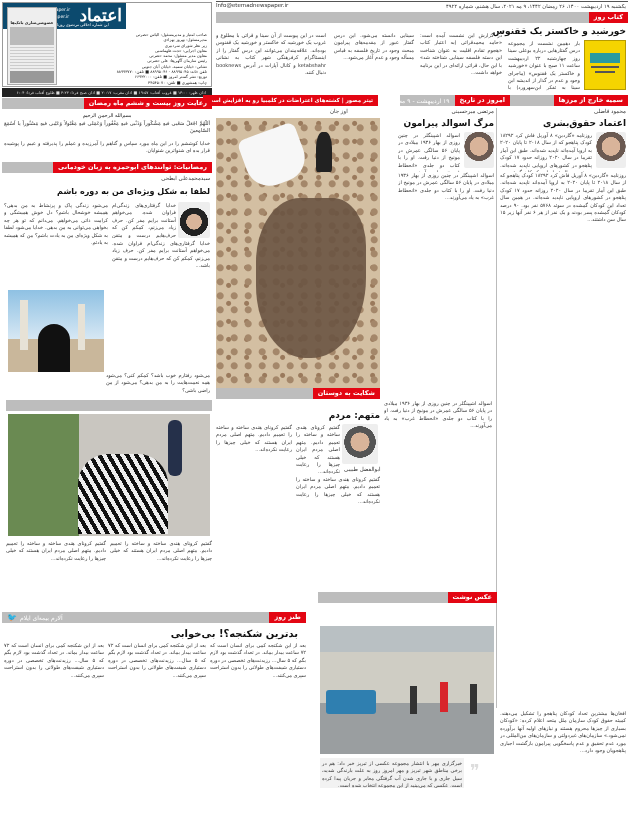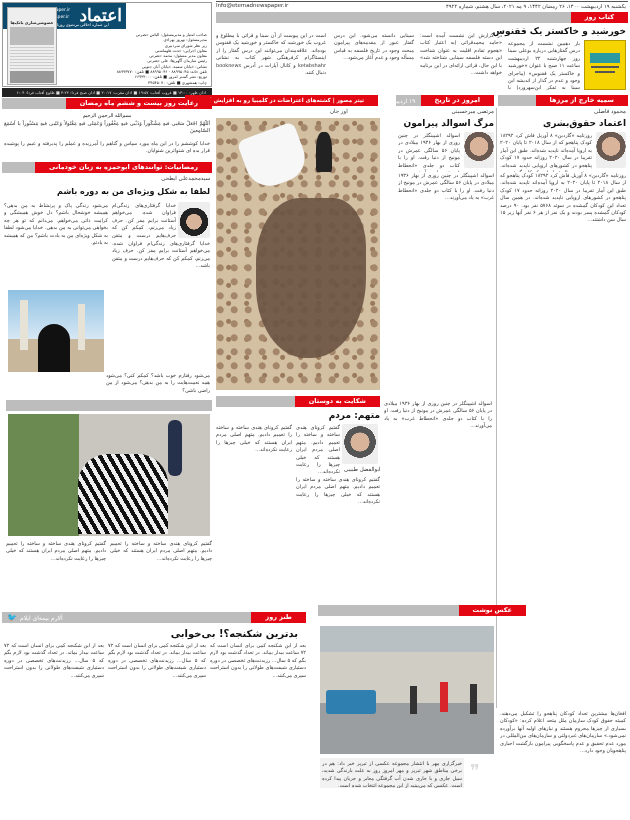--- a/index.html
+++ b/index.html
@@ -1,20 +1,20 @@
 <!DOCTYPE html>
 <html><head>
 <meta charset="utf-8">
 <style>
 *{box-sizing:border-box;margin:0;padding:0}
 body{width:630px;height:820px;background:#fff;font-family:"DejaVu Sans",sans-serif;overflow:hidden;position:relative;direction:rtl;color:#222}
 .abs{position:absolute}
 .graybar{background:#bdbdbd;height:11px;line-height:11px;font-size:6px;color:#fff;padding:0 4px}
 .sechead{display:flex;height:11px;background:#bdbdbd}
-.sechead .lbl{background:#e30613;color:#fff;font-size:6.5px;font-weight:bold;padding:0 14px;line-height:11px;white-space:nowrap}
+.sechead .lbl{background:#e30613;color:#fff;font-size:6.5px;font-weight:bold;padding:0 5px;line-height:11px;white-space:nowrap}
 .sechead .sub{color:#fff;font-size:6px;line-height:11px;padding:0 5px;white-space:nowrap}
 .txt{font-size:5px;line-height:7.4px;color:#333;text-align:justify;overflow:hidden}
 .title{font-weight:bold;font-size:9px;color:#111;white-space:nowrap}
 .author{font-size:5.5px;color:#333}
 .photo{background:#ccc;border-radius:2px}
 .face{background:radial-gradient(circle at 50% 40%,#d9b49a 0 35%,#6b5a52 36% 55%,#eee 56%);}
 .rule{border-right:1px solid #bbb}
 </style>
 </head>
 <body>
@@ -61,21 +61,21 @@
   <div style="margin:3px 10px;height:2px;background:#555"></div>
 </div>
 <div class="abs txt" style="right:50px;top:40px;width:72px;height:52px">بار دهمین نشست از مجموعه درس گفتارهایی درباره بوعلی سینا روز چهارشنبه ۲۲ اردیبهشت ساعت ۱۱ صبح با عنوان «خورشید و خاکستر یک ققنوس» (ماجرای وجود و عدم در گذار از اندیشه ابن سینا به تفکر ابن‌سهرورد) با سخنرانی دکتر زهرا حاجی احتصاص دارد که به صورت مجازی پخش می‌شود.</div>
 <div class="abs txt" style="right:128px;top:32px;width:82px;height:60px">در گزارش این نشست آمده است: «حامد محمدقرائی (به اعتبار کتاب «هجوم تقادم اقلیت به عنوان شناخت این دسته فلسفه سینایی شناخته شد» با این حال، قرائی ارائه‌ای در این برنامه خواهد داشت...</div>
 <div class="abs txt" style="right:216px;top:32px;width:80px;height:60px">سینایی دانسته می‌شود. این درس گفتار عبور از مقدمه‌های پیرامون مبحث وجود در تاریخ فلسفه به قیاس مسأله وجود و عدم آغاز می‌شود...</div>
 <div class="abs txt" style="left:216px;top:32px;width:110px;height:60px">است در این پیوست از آن سینا و قرائی با مطلوع و غروب یک خورشید که خاکستر و خورشید یک ققنوس بوده‌اند. علاقه‌مندان می‌توانند این درس گفتار را از اینستاگرام کرفرهنگی شهر کتاب به نشانی ketabshahr و کانال آپارات در آدرس booknews دنبال کنند.</div>
 
 <div class="abs sechead" style="right:2px;top:95px;width:130px">
   <span class="lbl">سمیه خارج از مرزها</span>
 </div>
-<div class="abs sechead" style="right:136px;top:95px;width:98px">
+<div class="abs sechead" style="right:120px;top:95px;width:110px">
   <span class="lbl">امروز در تاریخ</span>
   <span class="sub">۱۹ اردیبهشت - ۹ مه</span>
 </div>
 <div class="abs sechead" style="left:216px;top:95px;width:162px">
   <span class="lbl" style="font-size:5.5px">تیتر مصور | کشته‌های اعتراضات در کلمبیا رو به افزایش است</span>
 </div>
 <div class="abs sechead" style="left:2px;top:98px;width:210px">
   <span class="lbl">رعایت روز بیست و ششم ماه رمضان</span>
 </div>
 
@@ -118,21 +118,21 @@
   <div class="abs" style="left:30px;top:34px;width:32px;height:48px;background:#111;border-radius:16px 16px 0 0"></div>
 </div>
 <div class="abs txt" style="left:106px;top:372px;width:104px;height:24px">می‌شود رفتارم خوب باشد؟ کمکم کنی؟ می‌شود همه نعمت‌هایت را به من بدهی؟ می‌شود از من راضی باشی؟</div>
 
 <div class="abs graybar" style="left:6px;top:400px;width:206px"></div>
 <div class="abs" style="left:8px;top:414px;width:202px;height:122px;background:linear-gradient(90deg,#6a8a52 0 35%,#c9c6c0 35%)">
   <div class="abs" style="left:70px;top:40px;width:90px;height:80px;background:repeating-linear-gradient(60deg,#111 0 4px,#eee 4px 8px);border-radius:30px 30px 0 0"></div>
   <div class="abs" style="left:160px;top:6px;width:14px;height:56px;background:#25304a;border-radius:6px"></div>
 </div>
 
-<div class="abs sechead" style="left:216px;top:396px;width:164px">
+<div class="abs sechead" style="left:216px;top:388px;width:164px">
   <span class="lbl">شکایت به دوستان</span>
 </div>
 <div class="abs title" style="right:250px;top:410px">متهم: مردم</div>
 <div class="abs photo" style="left:342px;top:424px;width:36px;height:40px;background:radial-gradient(circle at 50% 45%,#d8b49a 0 33%,#555 34% 55%,#eee 56%)"></div>
 <div class="abs author" style="left:344px;top:466px">ابوالفضل طبیبی</div>
 <div class="abs txt" style="left:296px;top:424px;width:44px;height:50px">گفتیم کرونای هندی ساخته و ساخته را تعمیم دادیم. متهم اصلی مردم ایران هستند که خیلی چیزها را رعایت نکرده‌اند...</div>
 <div class="abs txt" style="left:296px;top:476px;width:84px;height:110px">گفتیم کرونای هندی ساخته و ساخته را تعمیم دادیم. متهم اصلی مردم ایران هستند که خیلی چیزها را رعایت نکرده‌اند...</div>
 <div class="abs txt" style="left:216px;top:424px;width:76px;height:162px">گفتیم کرونای هندی ساخته و ساخته را تعمیم دادیم. متهم اصلی مردم ایران هستند که خیلی چیزها را رعایت نکرده‌اند...</div>
 <div class="abs txt" style="left:110px;top:540px;width:102px;height:46px">گفتیم کرونای هندی ساخته و ساخته را تعمیم دادیم. متهم اصلی مردم ایران هستند که خیلی چیزها را رعایت نکرده‌اند...</div>
 <div class="abs txt" style="left:6px;top:540px;width:100px;height:46px">گفتیم کرونای هندی ساخته و ساخته را تعمیم دادیم. متهم اصلی مردم ایران هستند که خیلی چیزها را رعایت نکرده‌اند...</div>
@@ -143,21 +143,21 @@
   <span class="sub" style="display:flex;align-items:center;gap:3px">
     <span>آلارم بیمه‌ای ایلام</span>
     <span style="color:#1da1f2;font-size:8px">🐦</span>
   </span>
 </div>
 <div class="abs title" style="right:332px;top:628px;font-size:10px">بدترین شکنجه؟! بی‌خوابی</div>
 <div class="abs txt" style="left:210px;top:642px;width:96px;height:174px">بعد از این شکنجه کمی برای انسان است که ۷۲ ساعت بیدار بماند. در تعداد گذشت بود لازم بگم که ۵ سال... رزیدنت‌های تخصصی در دوره دستیاری شیفت‌های طولانی را بدون استراحت سپری می‌کنند...</div>
 <div class="abs txt" style="left:108px;top:642px;width:98px;height:174px">بعد از این شکنجه کمی برای انسان است که ۷۲ ساعت بیدار بماند. در تعداد گذشت بود لازم بگم که ۵ سال... رزیدنت‌های تخصصی در دوره دستیاری شیفت‌های طولانی را بدون استراحت سپری می‌کنند...</div>
 <div class="abs txt" style="left:4px;top:642px;width:100px;height:174px">بعد از این شکنجه کمی برای انسان است که ۷۲ ساعت بیدار بماند. در تعداد گذشت بود لازم بگم که ۵ سال... رزیدنت‌های تخصصی در دوره دستیاری شیفت‌های طولانی را بدون استراحت سپری می‌کنند...</div>
 
-<div class="abs sechead" style="left:318px;top:605px;width:208px">
+<div class="abs sechead" style="left:318px;top:592px;width:179px">
   <span class="lbl">عکس نوشت</span>
 </div>
 <div class="abs" style="left:320px;top:626px;width:174px;height:128px;background:linear-gradient(#b9c0c3 0 20%,#cfcdc4 20% 60%,#9a9ea0 60%)">
   <div class="abs" style="left:6px;top:64px;width:50px;height:24px;background:#2f7fb0;border-radius:3px"></div>
   <div class="abs" style="left:120px;top:56px;width:8px;height:30px;background:#d8242b"></div>
   <div class="abs" style="left:90px;top:60px;width:7px;height:28px;background:#333"></div>
   <div class="abs" style="left:150px;top:58px;width:7px;height:30px;background:#333"></div>
 </div>
 <div class="abs" style="left:470px;top:760px;font-size:18px;color:#ddd">❞</div>
 <div class="abs txt" style="left:320px;top:758px;width:144px;height:30px;background:#f2f2f2;padding:2px">خبرگزاری مهر با انتشار مجموعه عکسی از تبریز خبر داد: هم در برخی مناطق شهر تبریز و مهر امروز روز به علت بارندگی شدید، سیل جاری و با جاری شدن آب گرفتگی معابر و جریان پیدا کرده است. عکسی که می‌بینید از این مجموعه انتخاب شده است.</div>

